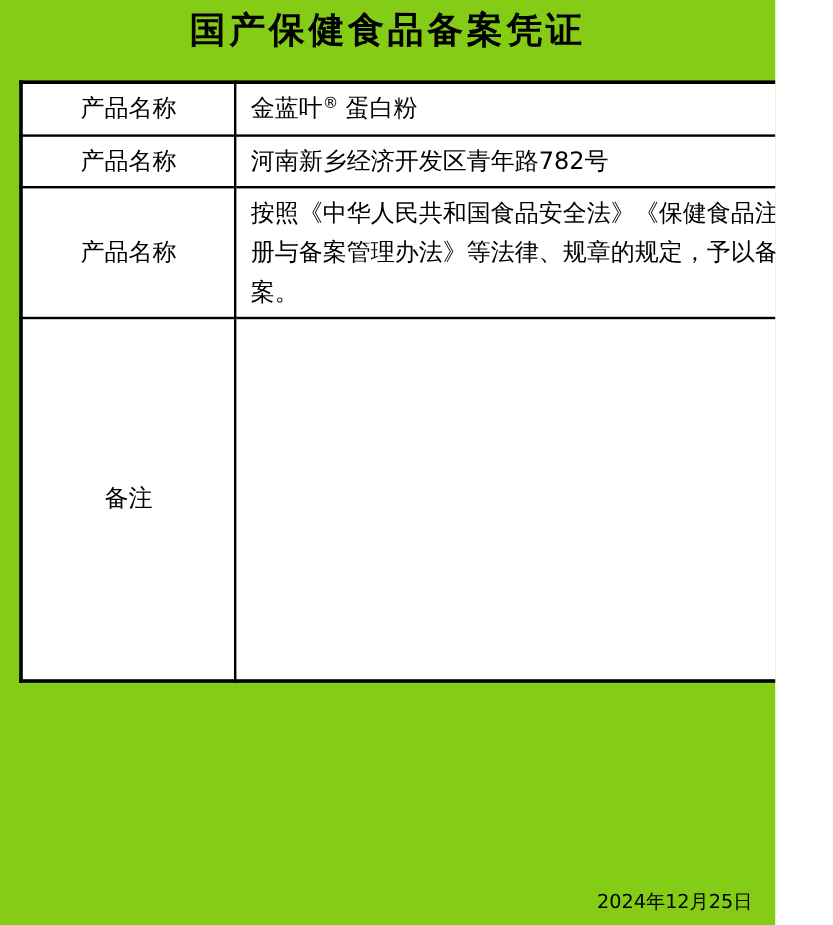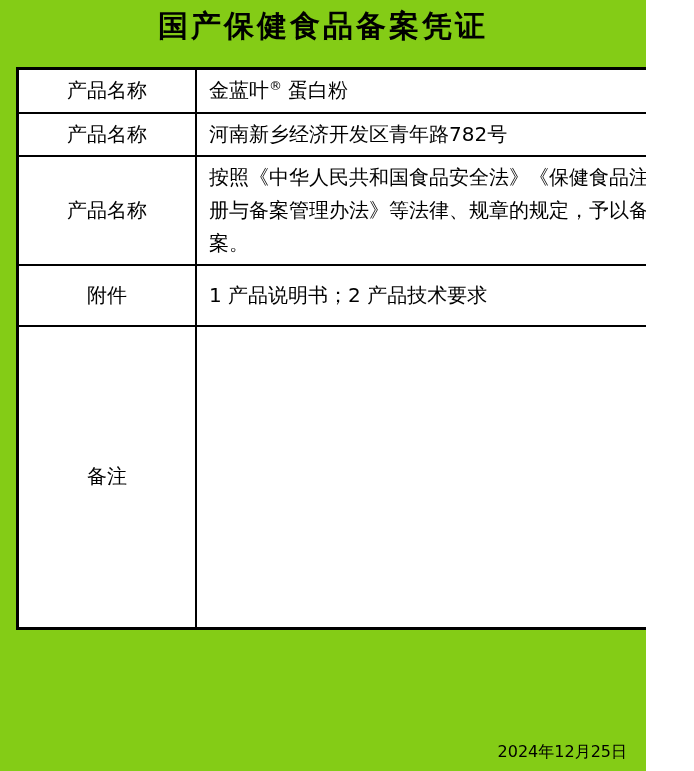--- a/index.html
+++ b/index.html
@@ -94,24 +94,20 @@
         <td class="label-cell">产品名称</td>
         <td class="value-cell">河南新乡经济开发区青年路782号</td>
       </tr>
 
       <tr class="r3">
         <td class="label-cell">产品名称</td>
         <td class="value-cell">按照《中华人民共和国食品安全法》《保健食品注册与备案管理办法》等法律、规章的规定，予以备案。</td>
       </tr>
 
 
-      <tr class="r5">
-        <td class="label-cell">附件</td>
-        <td class="value-cell">1 产品说明书；2 产品技术要求</td>
-      </tr>
 
       <tr class="r6">
         <td class="label-cell">备注</td>
         <td class="value-cell"></td>
       </tr>
     </tbody>
   </table>
 
   <div class="date">2024年12月25日</div>
 

